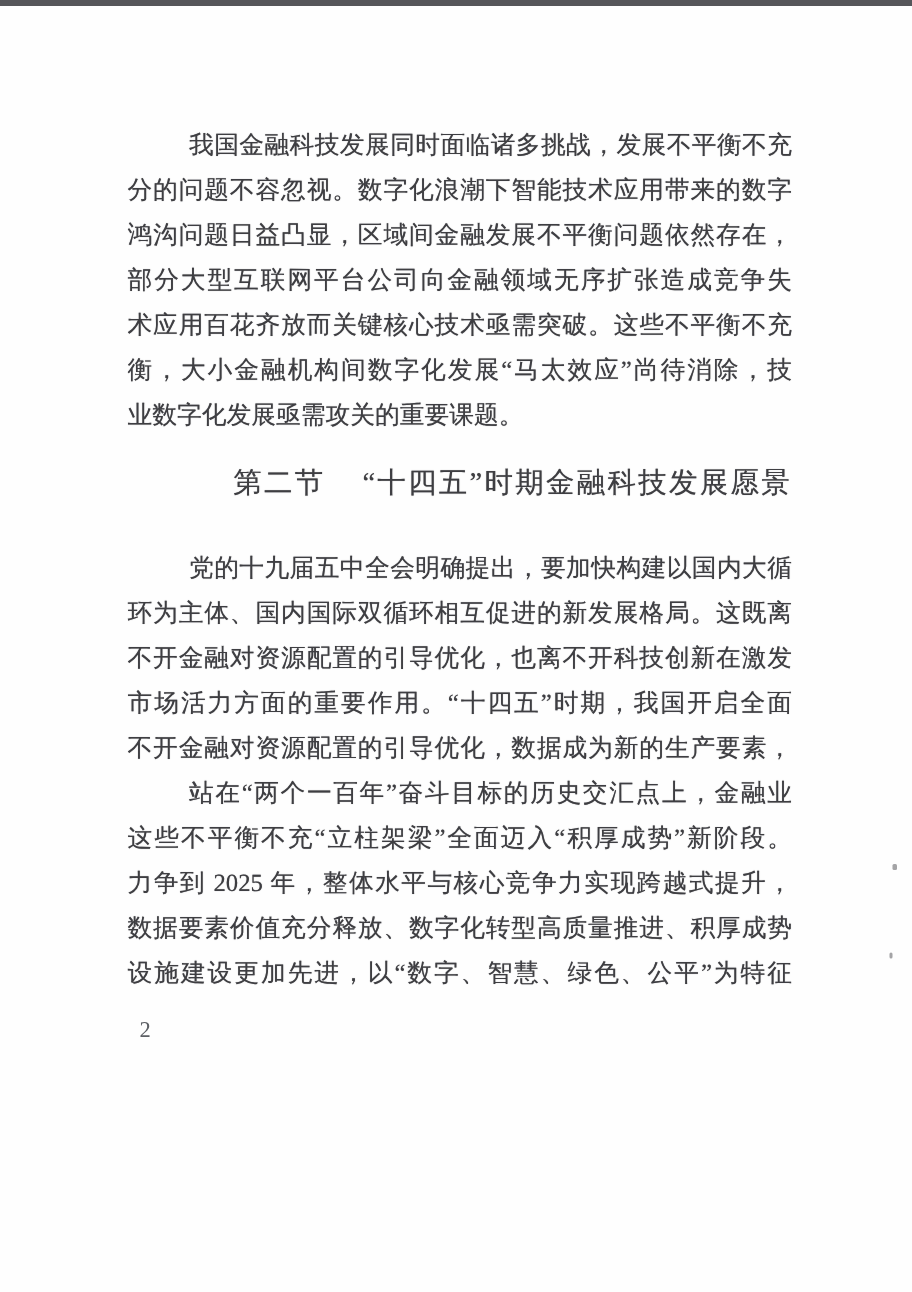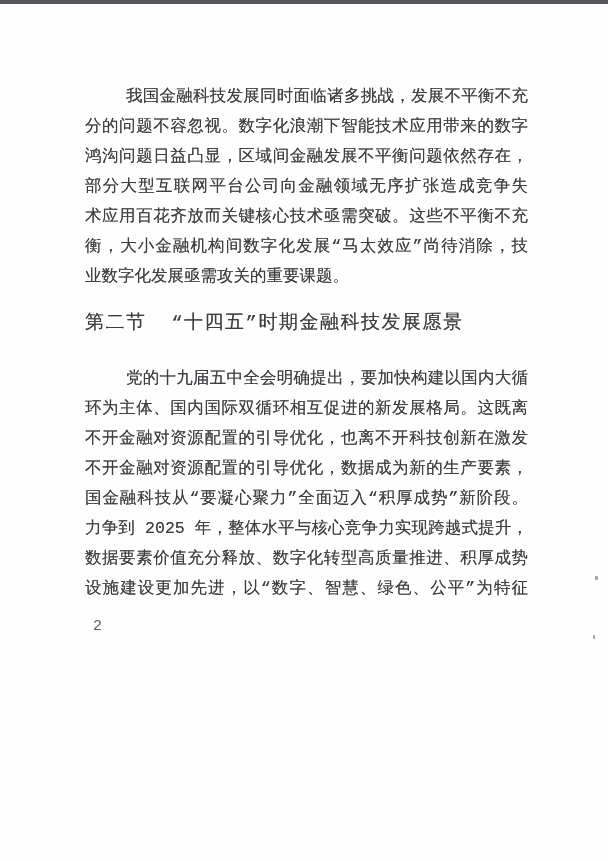--- a/index.html
+++ b/index.html
@@ -2,21 +2,21 @@
 <html><head>
 <meta charset="utf-8">
 <style>
   html, body { margin: 0; padding: 0; background: #ffffff; }
   .page {
     position: relative;
     width: 608px;
     height: 861px;
     background: var(--page-bg, #fefefe);
     overflow: hidden;
-    font-family: Liberation Mono, monospace;
+    font-family: Liberation Serif, serif;
   }
   .top-bar {
     position: absolute;
     top: 0; left: 0;
     width: 608px; height: 4px;
     background: var(--bar-color, #56565a);
   }
   .content {
     position: absolute;
     top: 82px;
@@ -33,21 +33,21 @@
     text-justify: inter-character;
     text-shadow: 0 0 0.5px rgba(62,62,66,0.7);
     overflow: hidden;
   }
   .line.indent { text-indent: 41px; }
   .line.left-last { text-align-last: left; }
   .heading {
     margin: 16px 0 26px 0;
     height: 30px;
     line-height: 30px;
-    text-align: left;
+    text-align: right;
     font-size: 19px;
     font-weight: 400;
     letter-spacing: 1.5px;
     color: var(--text-color, #3e3e42);
     text-shadow: 0 0 0.5px rgba(62,62,66,0.7);
   }
   .heading .hsp { display: inline-block; width: 1.3em; }
   .page-number {
     margin-top: 13px;
     margin-left: 8px;
@@ -84,24 +84,26 @@
       </div>
 
     <div class="heading">
       <span>第二节</span><span class="hsp"></span><span>“十四五”时期金融科技发展愿景</span>
     </div>
 
     <div class="para" id="para2">
         <div class="line indent">党的十九届五中全会明确提出，要加快构建以国内大循</div>
         <div class="line">环为主体、国内国际双循环相互促进的新发展格局。这既离</div>
         <div class="line">不开金融对资源配置的引导优化，也离不开科技创新在激发</div>
+        <div class="line">市场活力方面的重要作用。“十四五”时期，我国开启全面</div>
         <div class="line">不开金融对资源配置的引导优化，数据成为新的生产要素，</div>
       </div>
     <div class="para" id="para3">
-        <div class="line">国金融科技从“要凝心聚力”全面迈入“积厚成势”新阶段。</div>
+        <div class="line indent">站在“两个一百年”奋斗目标的历史交汇点上，金融业</div>
+        <div class="line">这些不平衡不充“立柱架梁”全面迈入“积厚成势”新阶段。</div>
         <div class="line">力争到 2025 年，整体水平与核心竞争力实现跨越式提升，</div>
         <div class="line">数据要素价值充分释放、数字化转型高质量推进、积厚成势</div>
         <div class="line">设施建设更加先进，以“数字、智慧、绿色、公平”为特征</div>
       </div>
 
     <div class="page-number">2</div>
   </div>
 
   <div class="speck speck-1"></div>
   <div class="speck speck-2"></div>

